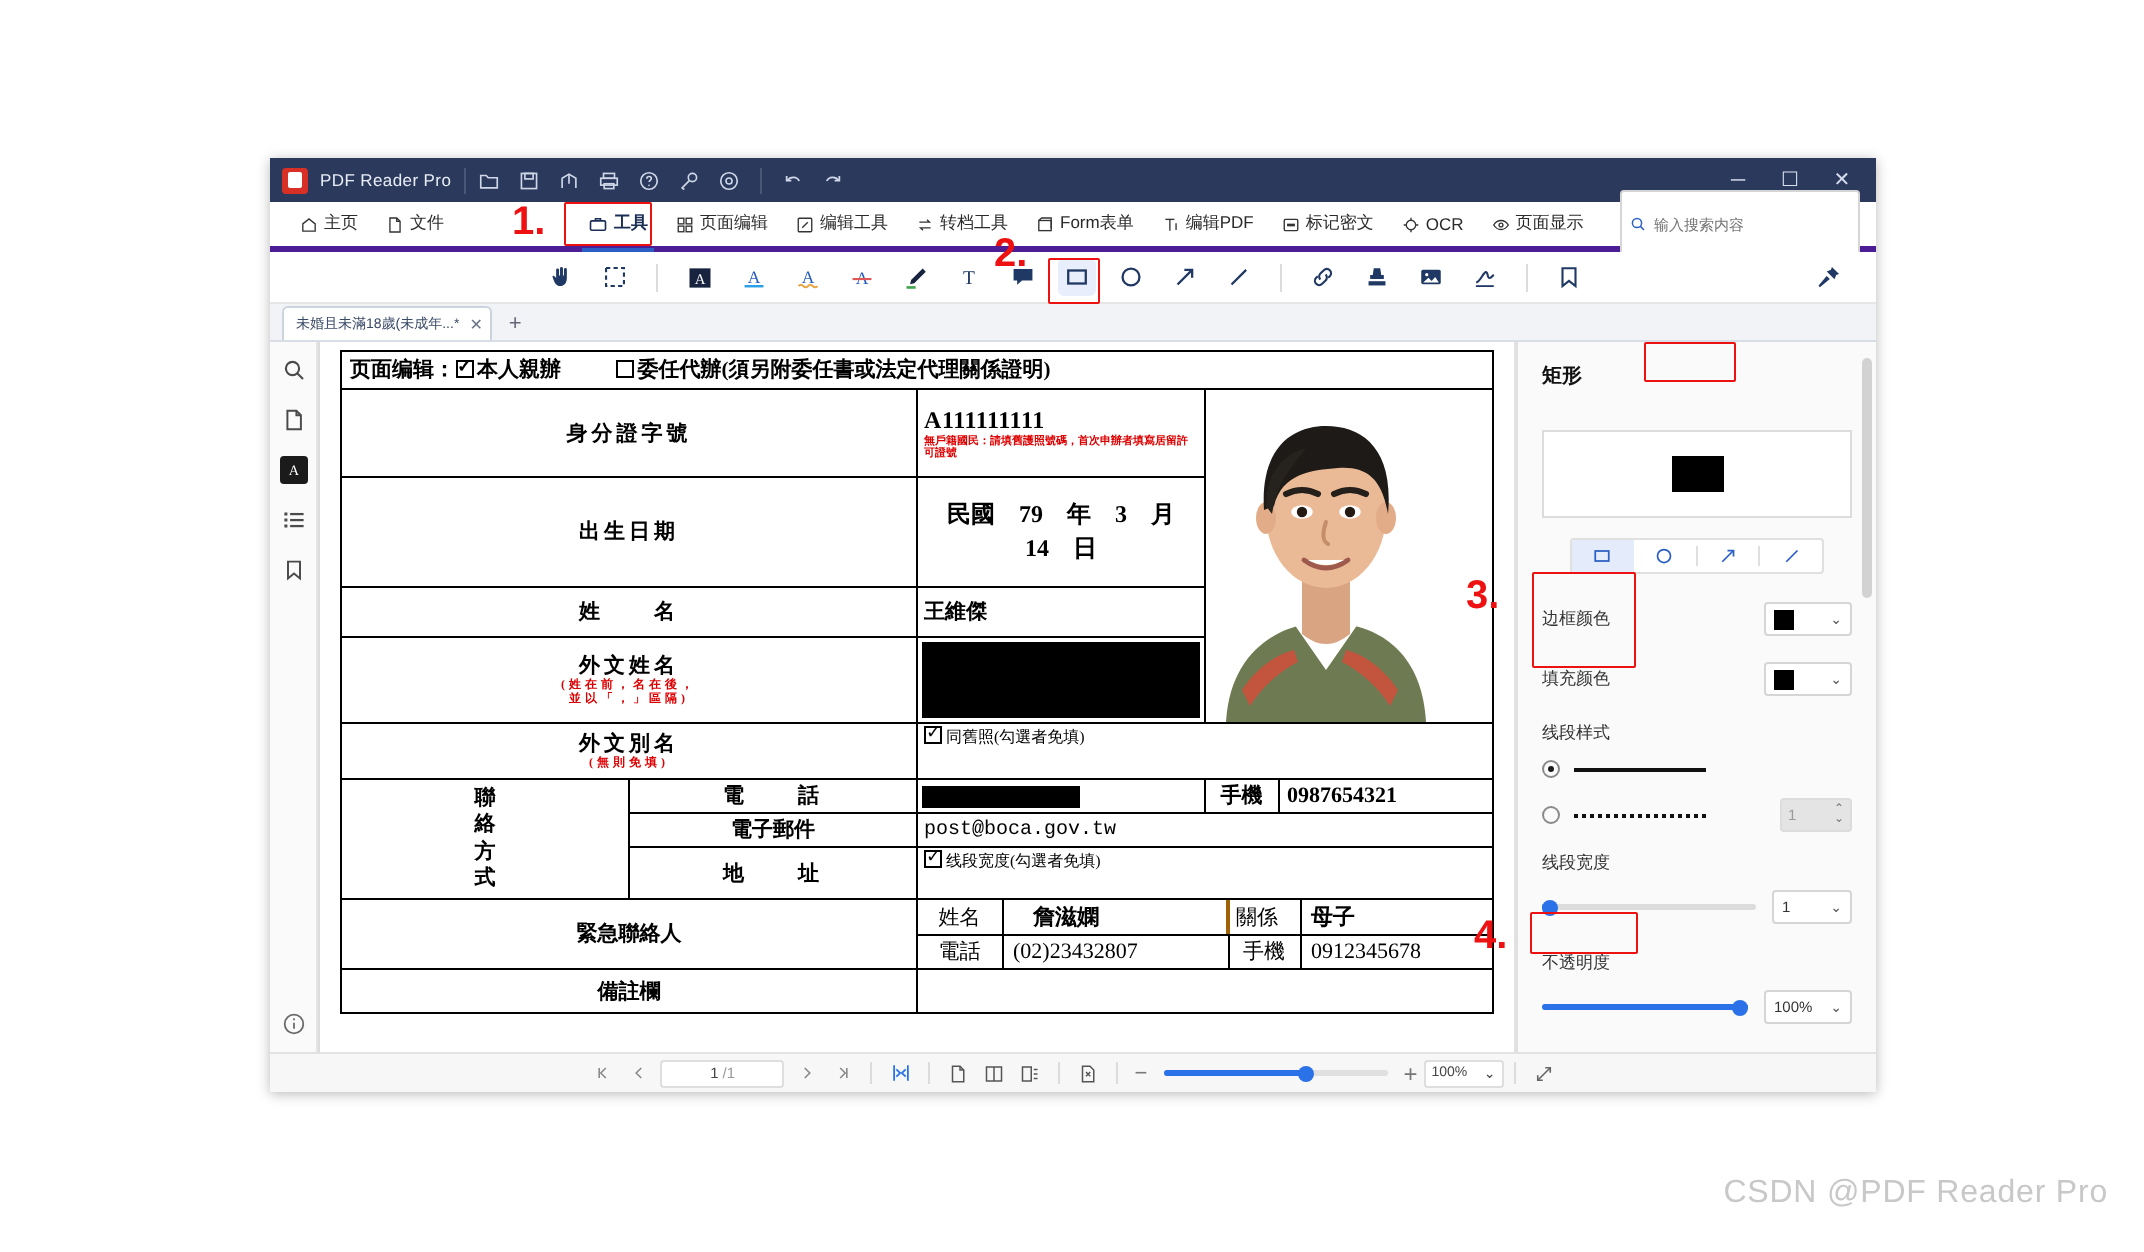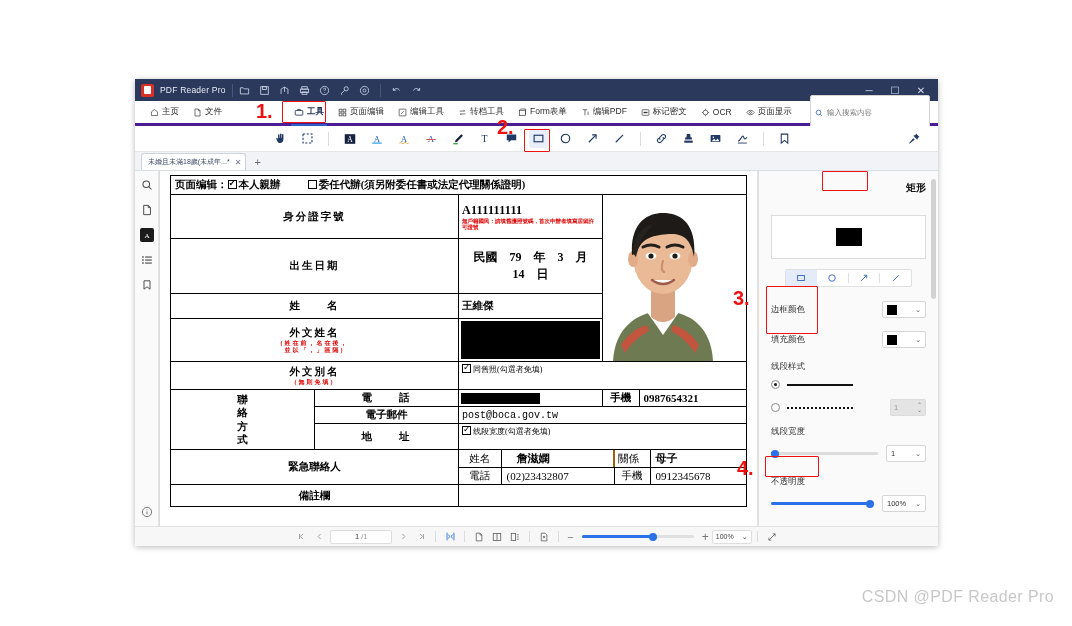--- a/index.html
+++ b/index.html
@@ -138,21 +138,21 @@
     overflow:hidden; background:#fff;
   }
   .portrait { width:120px; height:166px; position:relative; overflow:hidden; background:#fff;}
   
   .proppanel {
     width:180px; background:#fafafa; border-left:1px solid #e0e0e0;
     flex:0 0 auto; padding:10px 12px 0 12px; position:relative;
     display:flex; flex-direction:column;
     font-size:8.5px; color:#333;
   }
-  .pp-title { text-align:right; font-size:10px; font-weight:bold; color:#111; margin-bottom:20px;}
+  .pp-title { text-align:left; font-size:10px; font-weight:bold; color:#111; margin-bottom:20px;}
   .preview-box {
     border:1px solid #dcdcdc; background:#fff; height:48px;
     display:flex; align-items:center; justify-content:center; margin-bottom:10px;
   }
   .preview-sq { width:26px; height:18px; background:#000; }
   .shape-tabs {
     display:flex; align-items:center; justify-content:center;
     border:1px solid #e0e0e0; background:#fff; height:20px; margin:0 14px 14px 14px;
     border-radius:2px; overflow:hidden;
   }

